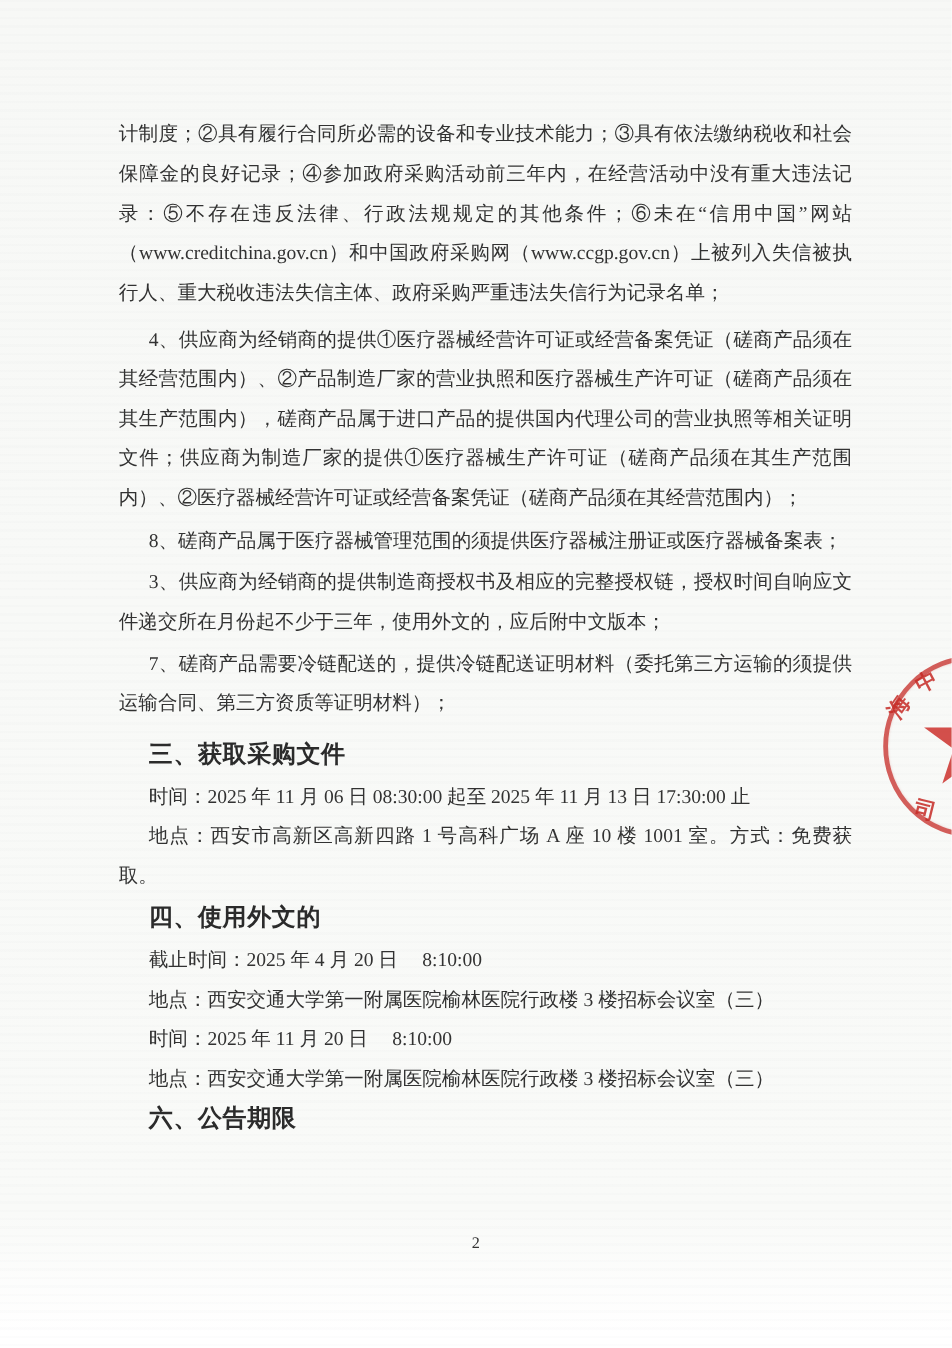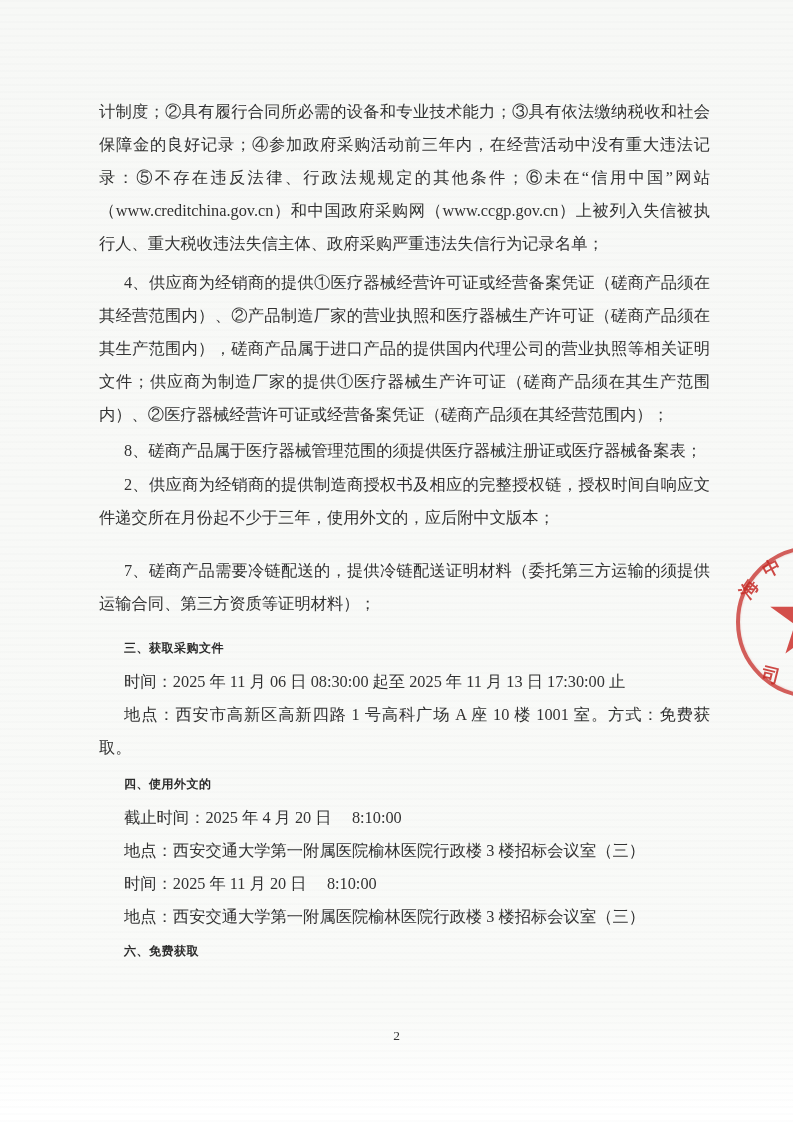--- a/index.html
+++ b/index.html
@@ -25,22 +25,22 @@
     font-size:16.3px;
     line-height:33px;
     text-align:justify;
   }
   .content p{margin:0;}
   .blk.cont{text-indent:0;}
   .blk.indent{text-indent:25px;}
   .blk.heading{
     text-indent:25px;
     font-weight:700;
-    font-family:Liberation Sans, sans-serif;
-    font-size:12px;
+    font-family:Liberation Mono, monospace;
+    font-size:20px;
     letter-spacing:0.5px;
     color:#2b2b2b;
   }
   .page-number{
     position:absolute;
     left:0; right:0;
     top:1028px;
     text-align:center;
     font-size:13.5px;
     color:#333;
@@ -81,31 +81,31 @@
 </style>
 </head>
 <body>
 
 <div class="page">
 
   <div class="content">
       <p class="blk cont">计制度；②具有履行合同所必需的设备和专业技术能力；③具有依法缴纳税收和社会保障金的良好记录；④参加政府采购活动前三年内，在经营活动中没有重大违法记录：⑤不存在违反法律、行政法规规定的其他条件；⑥未在“信用中国”网站（www.creditchina.gov.cn）和中国政府采购网（www.ccgp.gov.cn）上被列入失信被执行人、重大税收违法失信主体、政府采购严重违法失信行为记录名单；</p>
       <p class="blk indent" style="margin-top: 6px;">4、供应商为经销商的提供①医疗器械经营许可证或经营备案凭证（磋商产品须在其经营范围内）、②产品制造厂家的营业执照和医疗器械生产许可证（磋商产品须在其生产范围内），磋商产品属于进口产品的提供国内代理公司的营业执照等相关证明文件；供应商为制造厂家的提供①医疗器械生产许可证（磋商产品须在其生产范围内）、②医疗器械经营许可证或经营备案凭证（磋商产品须在其经营范围内）；</p>
       <p class="blk indent" style="margin-top: 3px;">8、磋商产品属于医疗器械管理范围的须提供医疗器械注册证或医疗器械备案表；</p>
-      <p class="blk indent" style="margin-top: 1px;">2、供应商为经销商的提供制造商授权书及相应的完整授权链，授权时间自响应文件递交所在月份起不少于三年，使用外文的，应后附中文版本；</p>
-      <p class="blk indent" style="margin-top: 20px;">7、磋商产品需要冷链配送的，提供冷链配送证明材料（委托第三方运输的须提供运输合同、第三方资质等证明材料）；</p>
+      <p class="blk indent" style="margin-top: 1px;">3、供应商为经销商的提供制造商授权书及相应的完整授权链，授权时间自响应文件递交所在月份起不少于三年，使用外文的，应后附中文版本；</p>
+      <p class="blk indent" style="margin-top: 2px;">7、磋商产品需要冷链配送的，提供冷链配送证明材料（委托第三方运输的须提供运输合同、第三方资质等证明材料）；</p>
       <p class="blk heading" style="margin-top: 12px;">三、获取采购文件</p>
       <p class="blk indent">时间：2025 年 11 月 06 日 08:30:00 起至 2025 年 11 月 13 日 17:30:00 止</p>
       <p class="blk indent">地点：西安市高新区高新四路 1 号高科广场 A 座 10 楼 1001 室。方式：免费获取。</p>
       <p class="blk heading" style="margin-top: 4px;">四、使用外文的</p>
       <p class="blk indent">截止时间：2025 年 4 月 20 日　 8:10:00</p>
       <p class="blk indent">地点：西安交通大学第一附属医院榆林医院行政楼 3 楼招标会议室（三）</p>
       <p class="blk indent">时间：2025 年 11 月 20 日　 8:10:00</p>
       <p class="blk indent">地点：西安交通大学第一附属医院榆林医院行政楼 3 楼招标会议室（三）</p>
-      <p class="blk heading" style="margin-top: 2px;">六、免费获取</p>
+      <p class="blk heading" style="margin-top: 2px;">六、公告期限</p>
     </div>
 
   <div class="seal">
     <div class="seal-ring"></div>
     <span class="seal-star">★</span>
     <span class="seal-char c0">海</span>
     <span class="seal-char c1">中</span>
     <span class="seal-char c2">司</span>
   </div>
 

